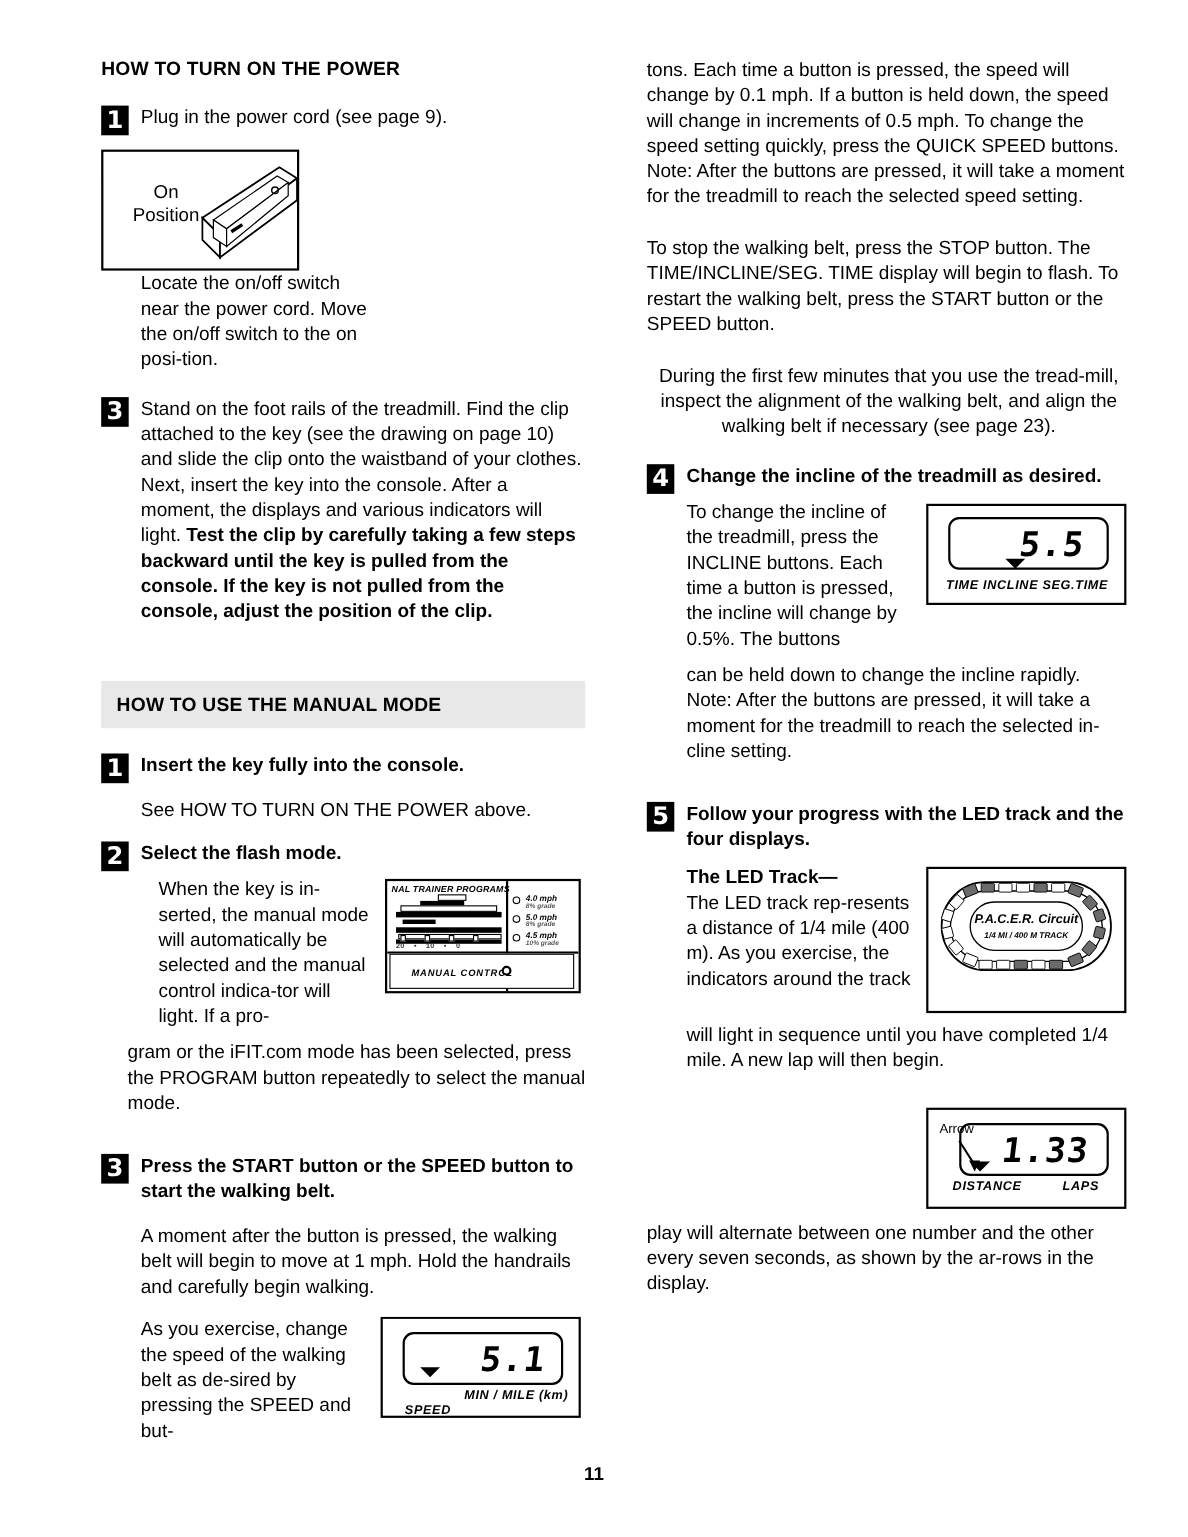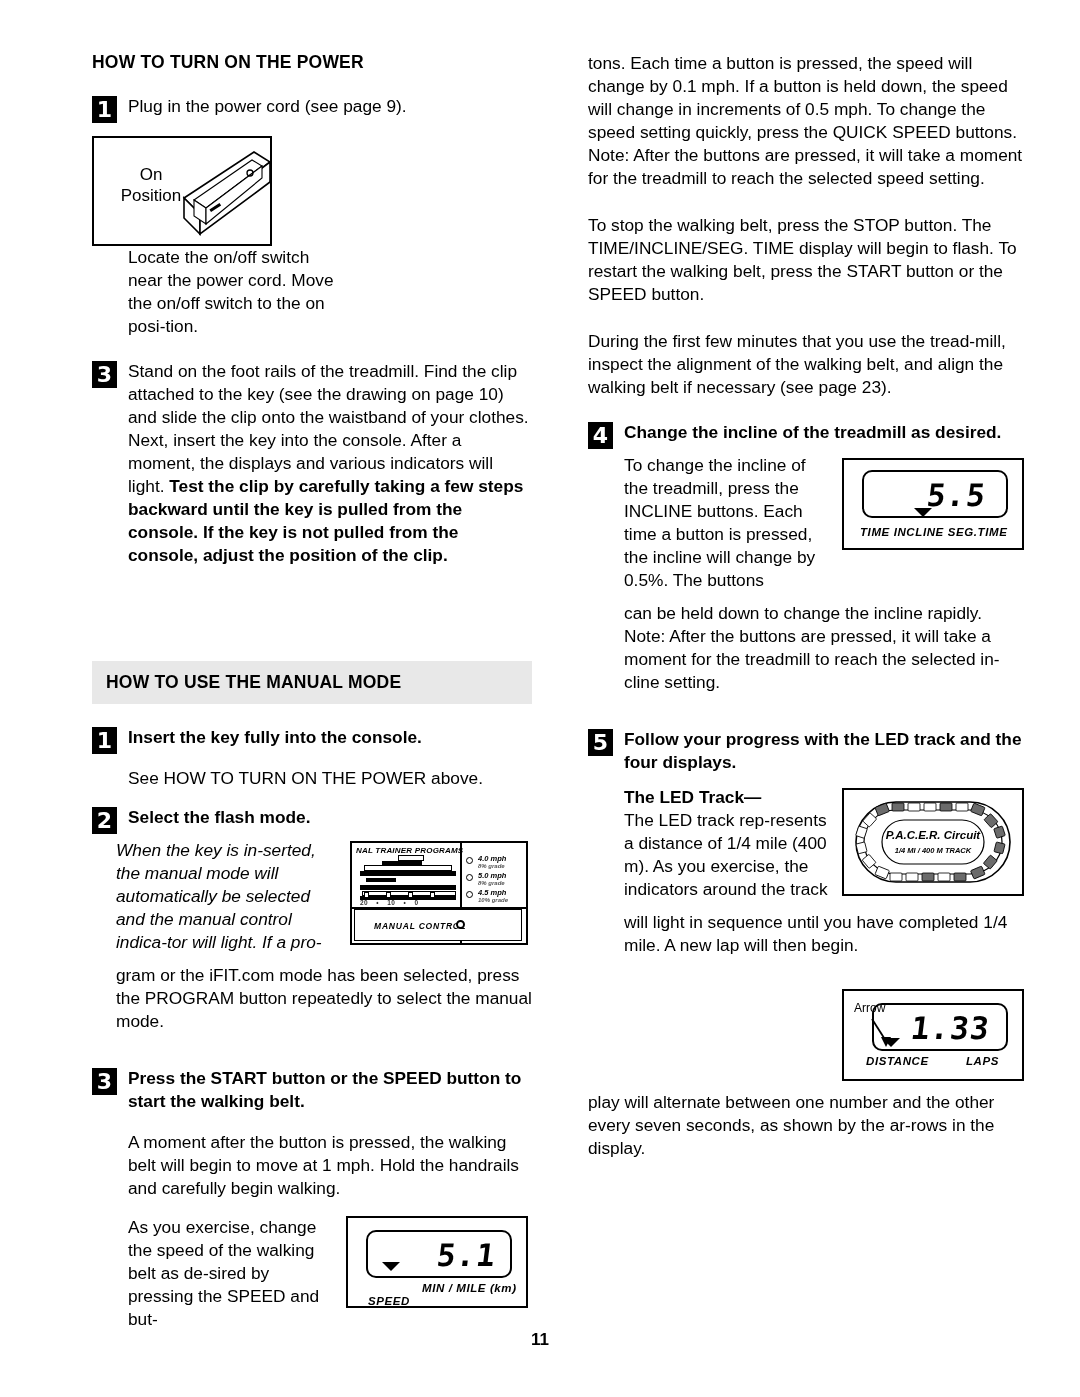--- a/index.html
+++ b/index.html
@@ -219,21 +219,21 @@
     background: #000;
   }
   .bar-hollow {
     position: absolute;
     border: 1.2px solid #000;
     background: #fff;
     box-sizing: border-box;
   }
 
   
-  .fig-track { width: 182px; height: 108px; }
+  .fig-track { width: 182px; height: 133px; }
 
   
   .callout {
     position: absolute;
     font-size: 12px;
   }
 
   .page-number {
     position: absolute;
     left: 0; right: 0;
@@ -280,21 +280,21 @@
       <div class="step-body" style="margin-right:198px;">Locate the on/off switch near the power cord. Move the on/off switch to the on posi-tion.</div>
     </div>
 
     <div class="step" style="margin-top:22px;">
       <div class="step-num">3</div>
       <div class="step-body">
         <span>Stand on the foot rails of the treadmill. Find the clip attached to the key (see the drawing on page 10) and slide the clip onto the waistband of your clothes. Next, insert the key into the console. After a moment, the displays and various indicators will light. </span><span class="b">Test the clip by carefully taking a few steps backward until the key is pulled from the console. If the key is not pulled from the console, adjust the position of the clip.</span>
       </div>
     </div>
 
-    <div class="band" style="margin-top:94px;">
+    <div class="band" style="margin-top:52px;">
       <h2>HOW TO USE THE MANUAL MODE</h2>
     </div>
 
     <div class="step">
       <div class="step-num">1</div>
       <div class="step-body bold">Insert the key fully into the console.</div>
     </div>
     <p class="para indent">See HOW TO TURN ON THE POWER above.</p>
 
     <div class="step" style="margin-bottom:10px;">
@@ -341,21 +341,21 @@
         <div class="led-dot" style="left:114px; top:48px;"></div>
         <div class="prog-row" style="left:126px; top:46px;">
           <span>4.5 mph</span>
           <span class="sub">10% grade</span>
         </div>
 
         <div class="manual-ctrl" style="left:22px; top:78px;">MANUAL CONTROL</div>
         <div class="led-dot" style="left:104px; top:77px; width:9px; height:9px; border-width:2px;"></div>
       </div>
 
-      <p class="para tight" style="margin-left:24px; margin-right:190px;font-style:italic;">When the key is in-serted, the manual mode will automatically be selected and the manual control indica-tor will light. If a pro-</p>
+      <p class="para tight" style="margin-left:52px; margin-right:190px;">When the key is in-serted, the manual mode will automatically be selected and the manual control indica-tor will light. If a pro-</p>
       <p class="para" style="margin-left:24px; clear:both; padding-top:2px;">gram or the iFIT.com mode has been selected, press the PROGRAM button repeatedly to select the manual mode.</p>
     </div>
 
     <div class="step" style="margin-top:18px;">
       <div class="step-num">3</div>
       <div class="step-body bold">Press the START button or the SPEED     button to start the walking belt.</div>
     </div>
 
     <p class="para indent" style="margin-top:18px;">A moment after the button is pressed, the walking belt will begin to move at 1 mph. Hold the handrails and carefully begin walking.</p>
 
@@ -374,21 +374,21 @@
     </div>
 
   </div>
 
   <div class="col col-right">
 
     <p class="para">tons. Each time a button is pressed, the speed will change by 0.1 mph. If a button is held down, the speed will change in increments of 0.5 mph. To change the speed setting quickly, press the QUICK SPEED buttons. Note: After the buttons are pressed, it will take a moment for the treadmill to reach the selected speed setting.</p>
 
     <p class="para" style="margin-top:24px;">To stop the walking belt, press the STOP button. The TIME/INCLINE/SEG. TIME display will begin to flash. To restart the walking belt, press the START button or the SPEED     button.</p>
 
-    <p class="para" style="margin-top:24px;">During the first few minutes that you use the tread-mill, inspect the alignment of the walking belt, and align the walking belt if necessary (see page 23).</p>
+    <p class="para" style="margin-top:24px;text-align:center;">During the first few minutes that you use the tread-mill, inspect the alignment of the walking belt, and align the walking belt if necessary (see page 23).</p>
 
     <div class="step" style="margin-top:22px; margin-bottom:10px;">
       <div class="step-num">4</div>
       <div class="step-body bold">Change the incline of the treadmill as desired.</div>
     </div>
 
     <div class="flow clearfix">
 
       <div class="figbox fig-incline fig-right" style="margin-right:4px; margin-top:4px;">
         <div class="lcd-window" style="position:absolute; left:18px; top:10px; width:146px; height:48px;">

